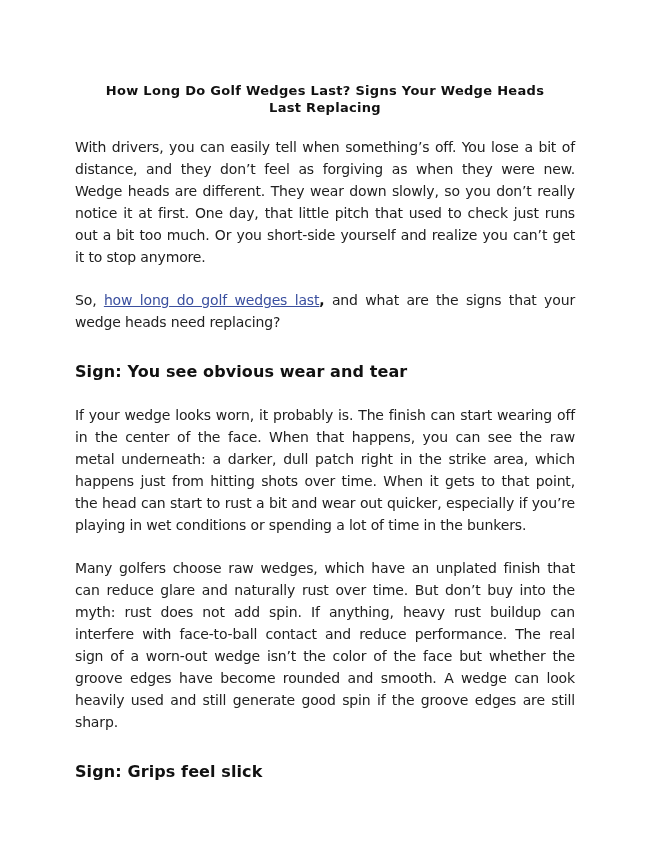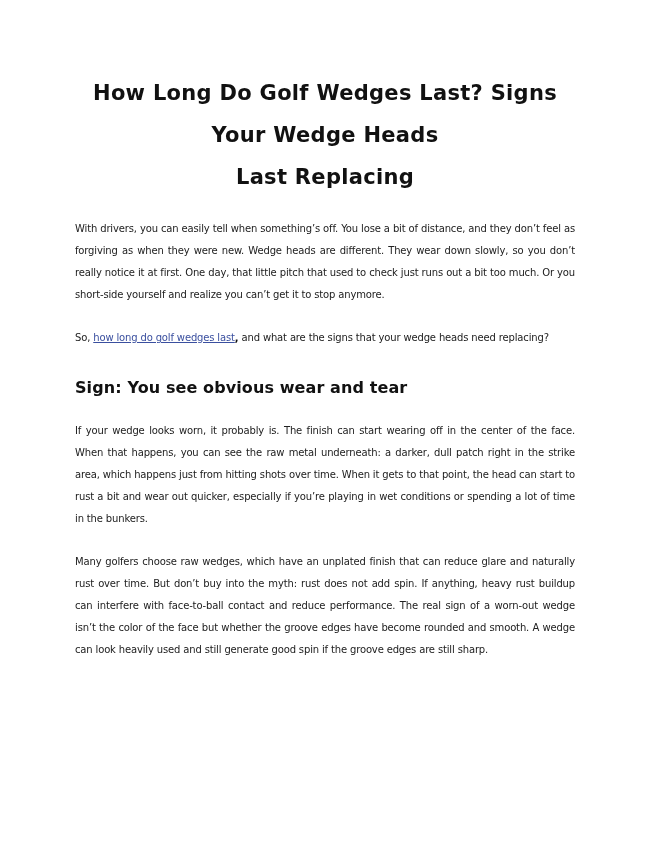--- a/index.html
+++ b/index.html
@@ -14,31 +14,31 @@
     background: #ffffff;
     box-sizing: border-box;
     padding: 70px 75px 0 75px;
     font-family: "DejaVu Sans", "Liberation Sans", sans-serif;
     color: #212121;
     overflow: hidden;
   }
   .doc-title {
     text-align: center;
     font-weight: bold;
-    font-size: 21px;
-    line-height: 42px;
+    font-size: 13px;
+    line-height: 17px;
     letter-spacing: 0.3px;
     color: #111111;
-    margin: 2px 0 20px 0;
+    margin: 12px 0 20px 0;
   }
   .doc-title .title-line {
     display: block;
   }
   p.body-para {
-    font-size: 10px;
+    font-size: 14px;
     line-height: 22px;
     letter-spacing: -0.15px;
     text-align: justify;
     margin: 0 0 21px 0;
   }
   h2.section-heading {
     font-size: 16px;
     line-height: 22px;
     letter-spacing: 0.1px;
     font-weight: bold;
@@ -67,15 +67,16 @@
   <p class="body-para">With drivers, you can easily tell when something’s off. You lose a bit of distance, and they don’t feel as forgiving as when they were new. Wedge heads are different. They wear down slowly, so you don’t really notice it at first. One day, that little pitch that used to check just runs out a bit too much. Or you short-side yourself and realize you can’t get it to stop anymore.</p>
 
   <p class="body-para"><span>So, </span><a class="doc-link" href="#">how long do golf wedges last</a><span class="bold-comma">,</span><span> and what are the signs that your wedge heads need replacing?</span></p>
 
   <h2 class="section-heading">Sign: You see obvious wear and tear</h2>
 
   <p class="body-para">If your wedge looks worn, it probably is. The finish can start wearing off in the center of the face. When that happens, you can see the raw metal underneath: a darker, dull patch right in the strike area, which happens just from hitting shots over time. When it gets to that point, the head can start to rust a bit and wear out quicker, especially if you’re playing in wet conditions or spending a lot of time in the bunkers.</p>
 
   <p class="body-para">Many golfers choose raw wedges, which have an unplated finish that can reduce glare and naturally rust over time. But don’t buy into the myth: rust does not add spin. If anything, heavy rust buildup can interfere with face-to-ball contact and reduce performance. The real sign of a worn-out wedge isn’t the color of the face but whether the groove edges have become rounded and smooth. A wedge can look heavily used and still generate good spin if the groove edges are still sharp.</p>
 
+  <h2 class="section-heading">Sign: Grips feel slick</h2>
 
 
 </div>
 
 </body></html>

